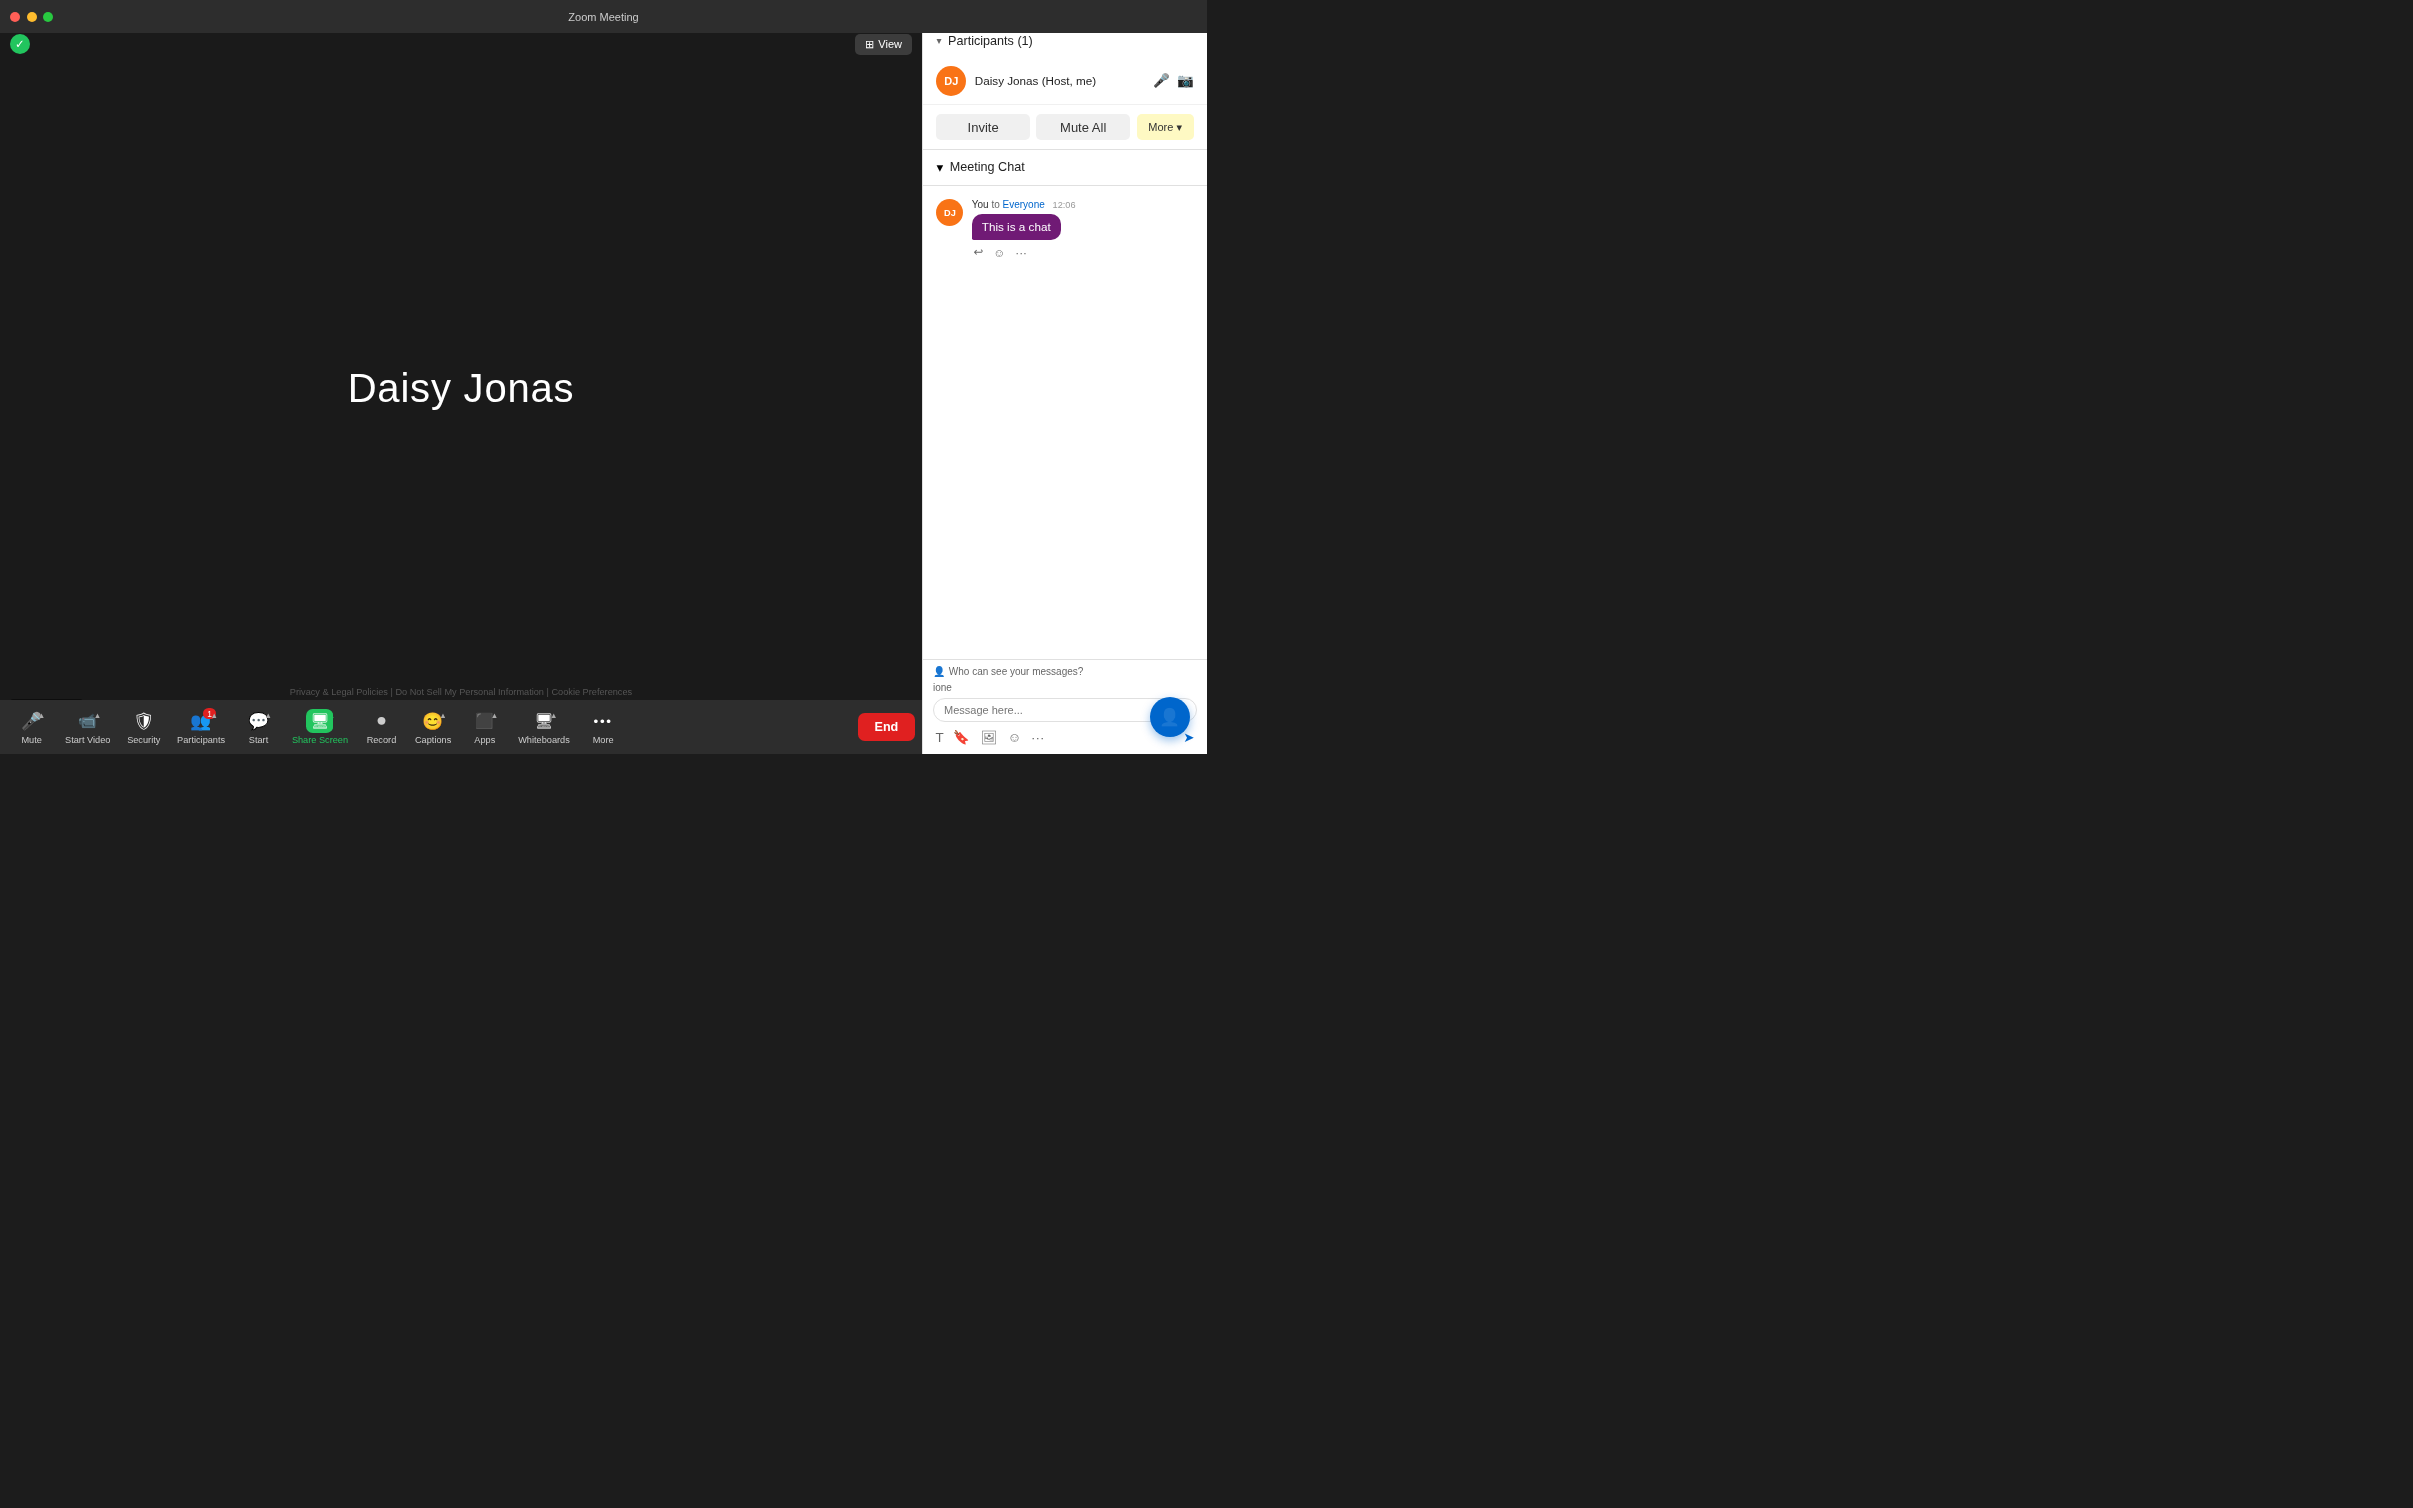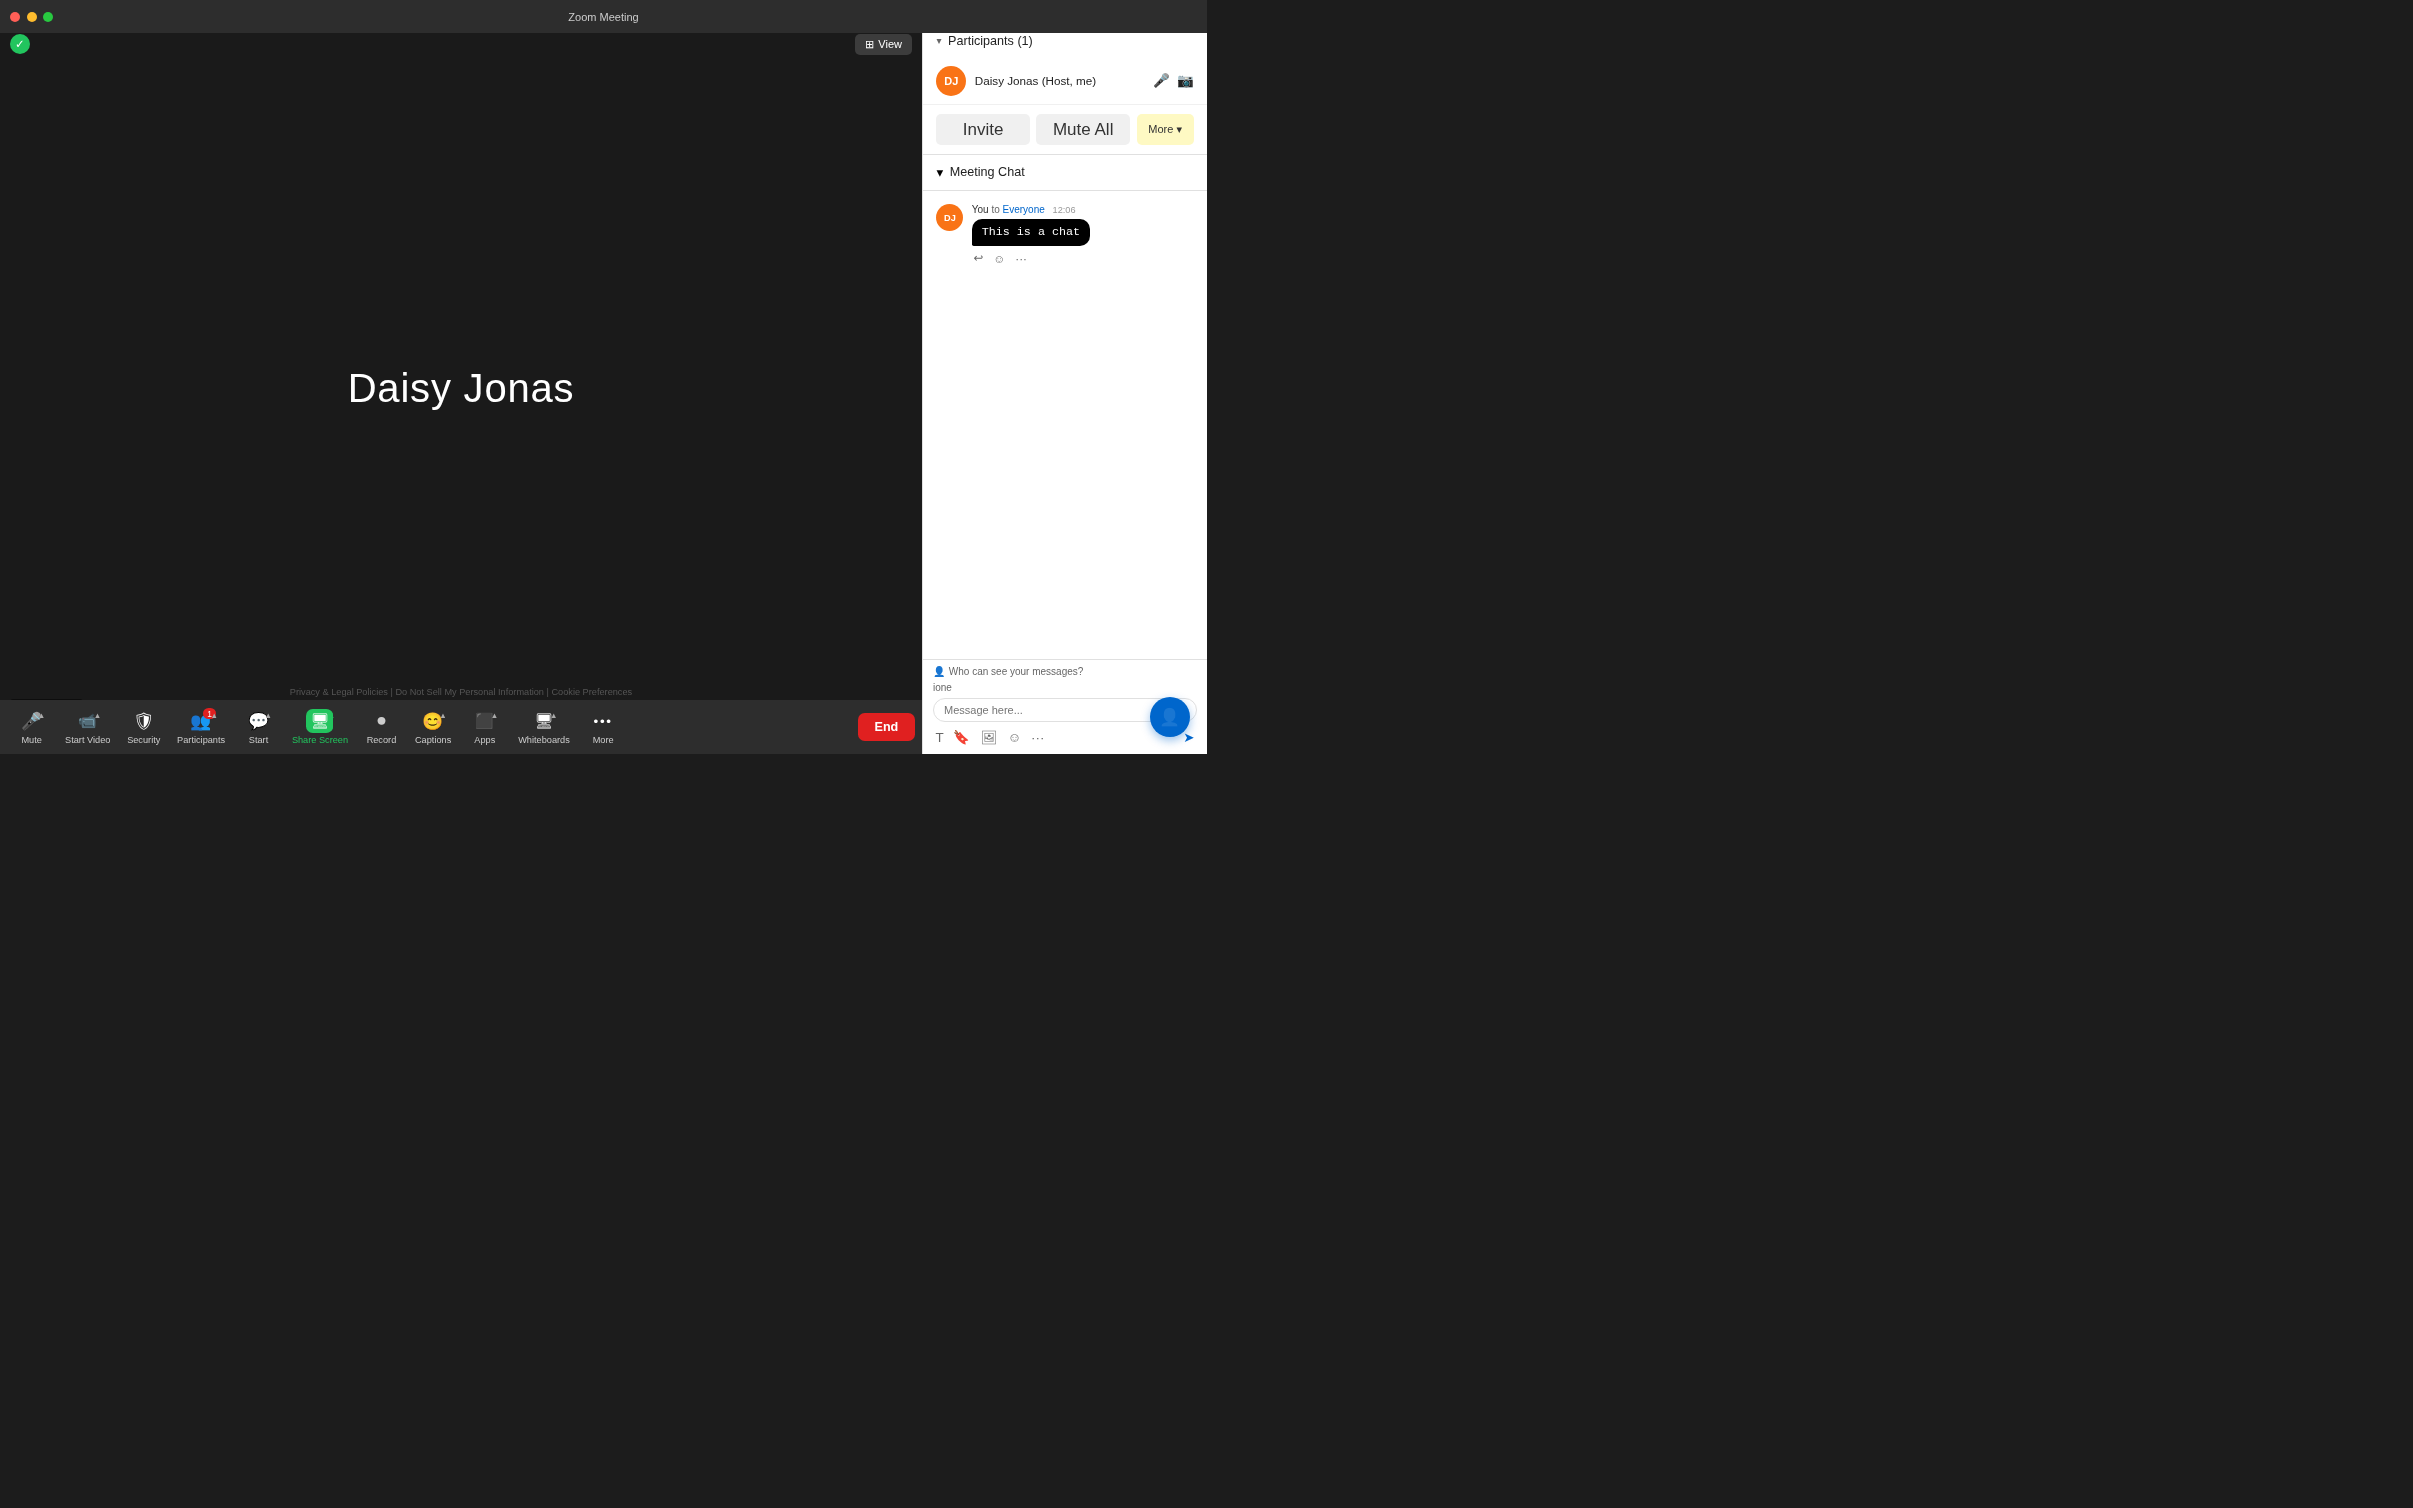--- a/index.html
+++ b/index.html
@@ -265,21 +265,21 @@
       gap: 6.7px;
       padding: 8.4px 13.4px;
       border-top: 0.8px solid #f0f0f0;
     }
     .ctrl-btn {
       flex: 1;
       background: #f0f0f0;
       border: none;
       border-radius: 5px;
       padding: 5.9px 10px;
-      font-size: 17px;
+      font-size: 13px;
       cursor: pointer;
       color: #333;
     }
     .ctrl-btn-more {
       background: #fef9c3;
       border: none;
       border-radius: 5px;
       padding: 5.9px 11.7px;
       font-size: 11px;
       cursor: pointer;
@@ -328,28 +328,27 @@
     .chat-meta {
       font-size: 10px;
       color: #666;
       margin-bottom: 3.4px;
     }
     .chat-meta .sender { color: #333; font-weight: 500; }
     .chat-meta .to { color: #666; }
     .chat-meta .to-everyone { color: #0066cc; font-weight: 500; }
     .chat-meta .time { color: #999; font-size: 9.2px; margin-left: 5px; }
     .chat-bubble {
-      background: #000000;
+      background: #701a75;
       color: white;
       border-radius: 10px 10px 10px 1.7px;
       padding: 6.7px 10px;
       font-size: 11.7px;
       display: inline-block;
       max-width: 168px;
-      font-family: Liberation Mono, monospace;
     }
     .chat-actions {
       display: flex;
       gap: 6.7px;
       margin-top: 3.4px;
       align-items: center;
     }
     .chat-action-btn {
       background: none;
       border: none;

